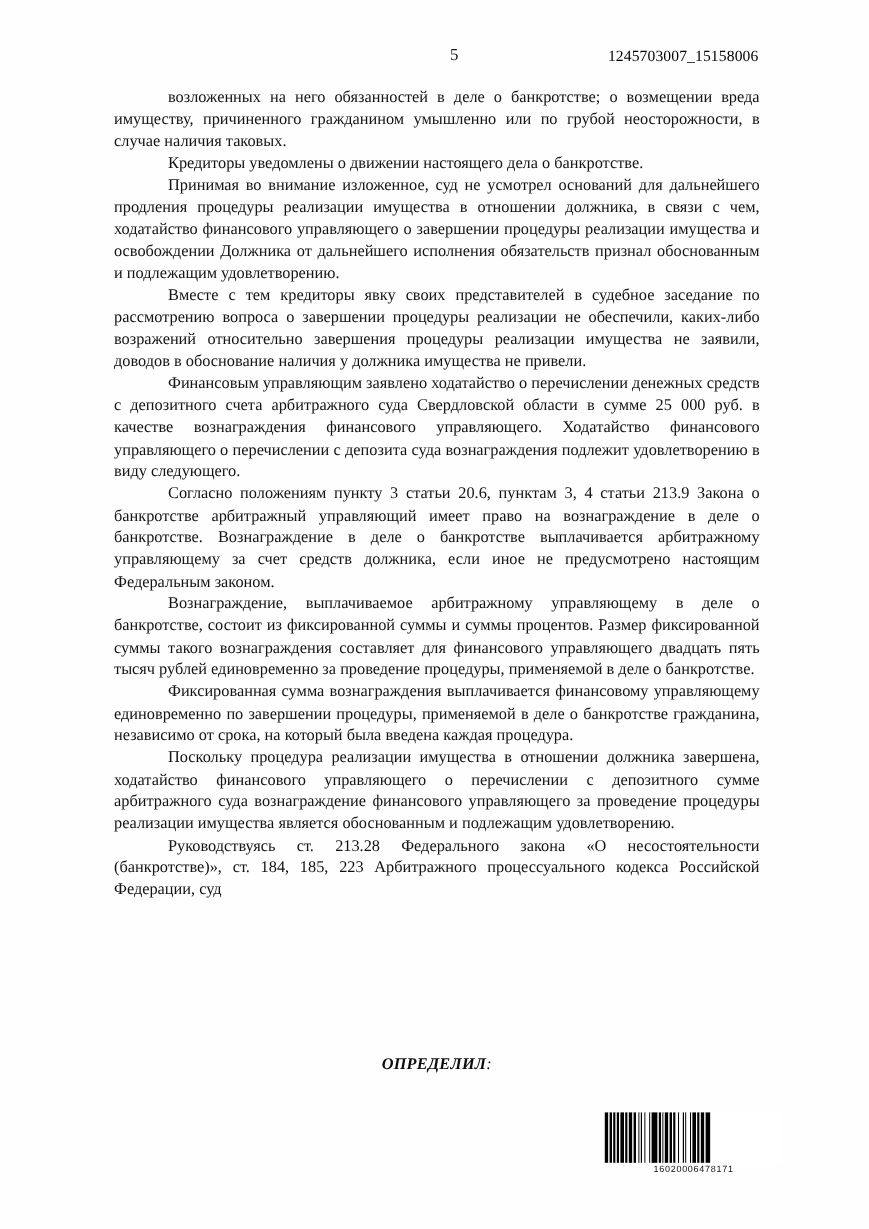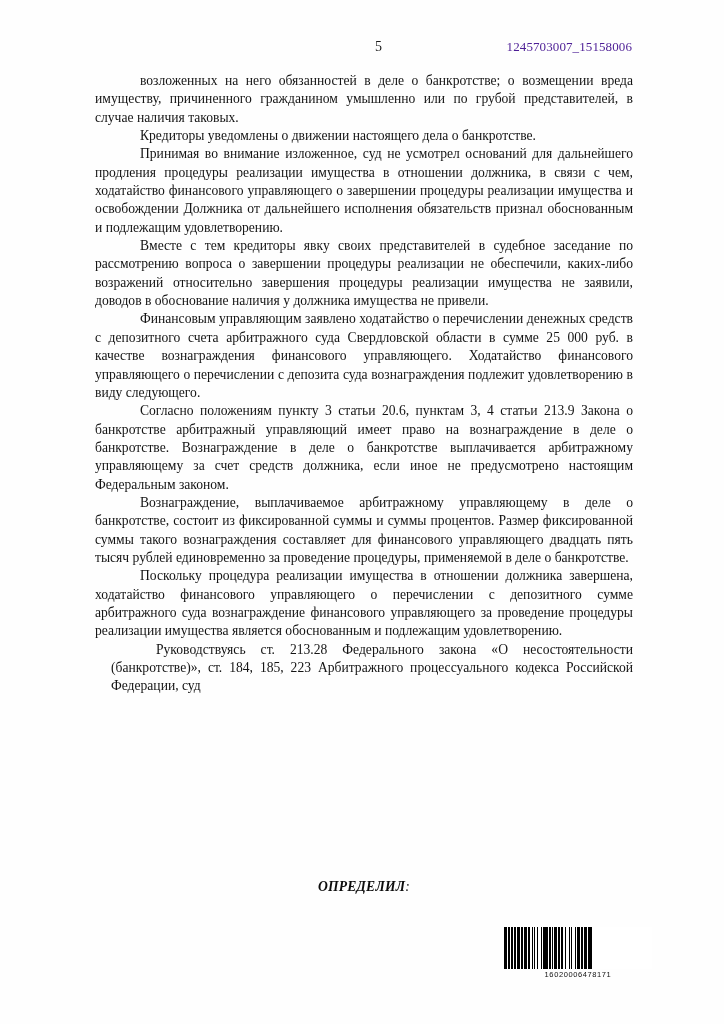--- a/index.html
+++ b/index.html
@@ -39,21 +39,21 @@
     top: 0;
     color: #1a1a1a;
   }
   .doc-id {
     font-size: 13px;
     line-height: 18px;
     position: absolute;
     right: 0;
     top: 0;
     letter-spacing: 0.1px;
-    color: #4c1d95;
+    color: #000000;
   }
   
   .body-text {
     position: absolute;
     top: 72px;
     left: 95px;
     width: 538px;
   }
   .para {
     margin: 0;
@@ -61,21 +61,20 @@
     line-height: 18.35px;
     text-align: justify;
     text-justify: inter-word;
     text-indent: 45px;
     color: #131313;
     hyphens: manual;
     -webkit-hyphens: manual;
   }
   .para:last-of-type {
     text-align: justify;
-    margin-left: 16px;
   }
   
 
   
   .operative-heading {
     position: absolute;
     top: 878px;
     left: 95px;
     width: 538px;
     text-align: center;
@@ -124,27 +123,28 @@
 <body>
 
 <div class="page">
 
   <div class="page-header">
     <span class="page-number">5</span>
     <span class="doc-id">1245703007_15158006</span>
   </div>
 
   <div class="body-text">
-      <p class="para">возложенных на него обязанностей в деле о банкротстве; о возмещении вреда имуществу, причиненного гражданином умышленно или по грубой представителей, в случае наличия таковых.</p>
+      <p class="para">возложенных на него обязанностей в деле о банкротстве; о возмещении вреда имуществу, причиненного гражданином умышленно или по грубой неосторожности, в случае наличия таковых.</p>
       <p class="para">Кредиторы уведомлены о движении настоящего дела о банкротстве.</p>
       <p class="para">Принимая во внимание изложенное, суд не усмотрел оснований для дальнейшего продления процедуры реализации имущества в отношении должника, в связи с чем, ходатайство финансового управляющего о завершении процедуры реализации имущества и освобождении Должника от дальнейшего исполнения обязательств признал обоснованным и подлежащим удовлетворению.</p>
       <p class="para">Вместе с тем кредиторы явку своих представителей в судебное заседание по рассмотрению вопроса о завершении процедуры реализации не обеспечили, каких-либо возражений относительно завершения процедуры реализации имущества не заявили, доводов в обоснование наличия у должника имущества не привели.</p>
       <p class="para">Финансовым управляющим заявлено ходатайство о перечислении денежных средств с депозитного счета арбитражного суда Свердловской области в сумме 25 000 руб. в качестве вознаграждения финансового управляющего. Ходатайство финансового управляющего о перечислении с депозита суда вознаграждения подлежит удовлетворению в виду следующего.</p>
       <p class="para">Согласно положениям пункту 3 статьи 20.6, пунктам 3, 4 статьи 213.9 Закона о банкротстве арбитражный управляющий имеет право на вознаграждение в деле о банкротстве. Вознаграждение в деле о банкротстве выплачивается арбитражному управляющему за счет средств должника, если иное не предусмотрено настоящим Федеральным законом.</p>
       <p class="para">Вознаграждение, выплачиваемое арбитражному управляющему в деле о банкротстве, состоит из фиксированной суммы и суммы процентов. Размер фиксированной суммы такого вознаграждения составляет для финансового управляющего двадцать пять тысяч рублей единовременно за проведение процедуры, применяемой в деле о банкротстве.</p>
+      <p class="para">Фиксированная сумма вознаграждения выплачивается финансовому управляющему единовременно по завершении процедуры, применяемой в деле о банкротстве гражданина, независимо от срока, на который была введена каждая процедура.</p>
       <p class="para">Поскольку процедура реализации имущества в отношении должника завершена, ходатайство финансового управляющего о перечислении с депозитного сумме арбитражного суда вознаграждение финансового управляющего за проведение процедуры реализации имущества является обоснованным и подлежащим удовлетворению.</p>
       <p class="para">Руководствуясь ст. 213.28 Федерального закона «О несостоятельности (банкротстве)», ст. 184, 185, 223 Арбитражного процессуального кодекса Российской Федерации, суд</p>
     </div>
 
   <div class="operative-heading"><span>ОПРЕДЕЛИЛ</span><span class="colon">:</span></div>
 
   <div class="barcode-block">
     <div class="barcode-bars">
         <span style="width: 3.21px;"></span>
         <span class="w0" style="width: 1.07px;"></span>

